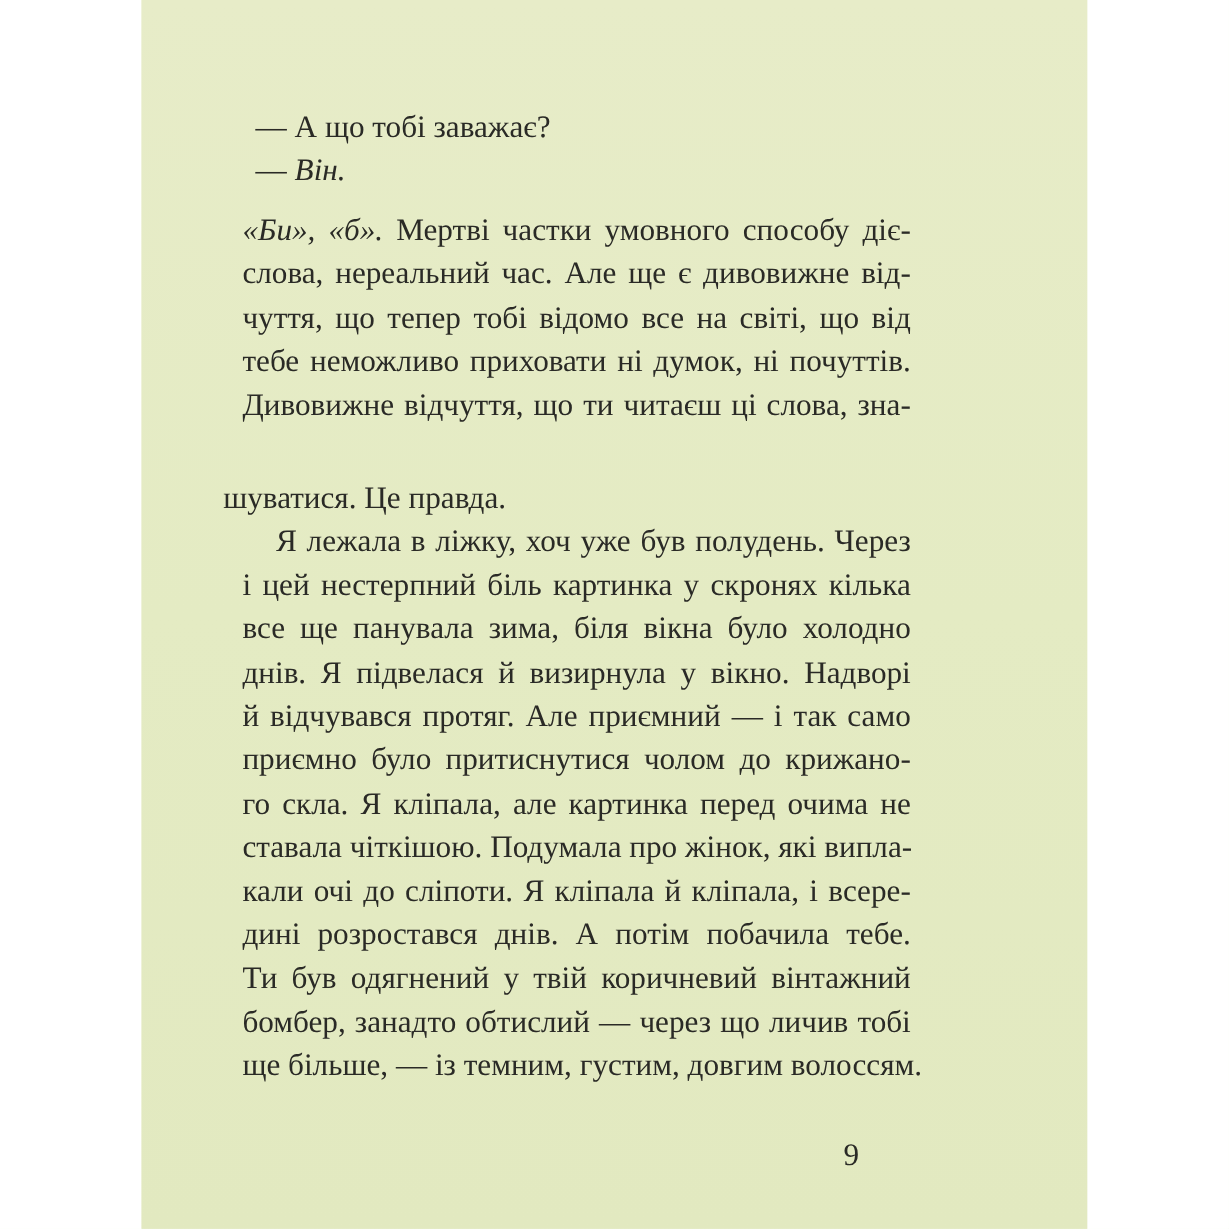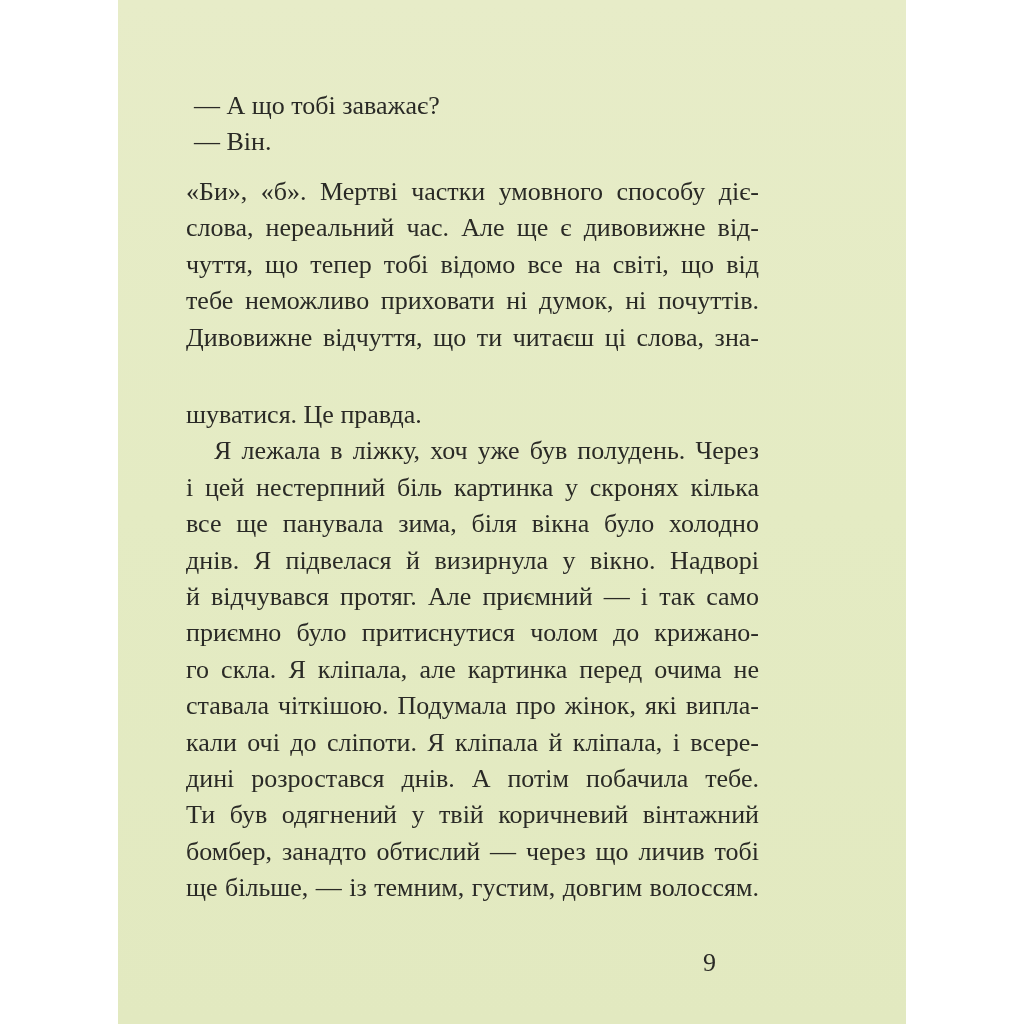--- a/index.html
+++ b/index.html
@@ -29,32 +29,33 @@
       color: #2a2a26;
     }
     .line {
       display: block;
       white-space: nowrap;
       height: 36.4px;
     }
     .just {
       text-align: justify;
       text-align-last: justify;
+      margin-left: 16px;
     }
     .left {
       text-align: left;
     }
     .dialog {
       top: 88px;
-      left: 76px;
+      left: 95px;
     }
     .para1 { top: 174px; }
     .para2 { top: 397px; }
     .indent { padding-left: 28px; }
-    .italic { }
+    .italic { font-style: italic; }
     .page-number {
       position: absolute;
       left: 585px;
       top: 948px;
       font-family: "Liberation Serif", "DejaVu Serif", serif;
       font-size: 26px;
       color: #2a2a26;
     }
   </style>
 </head>

